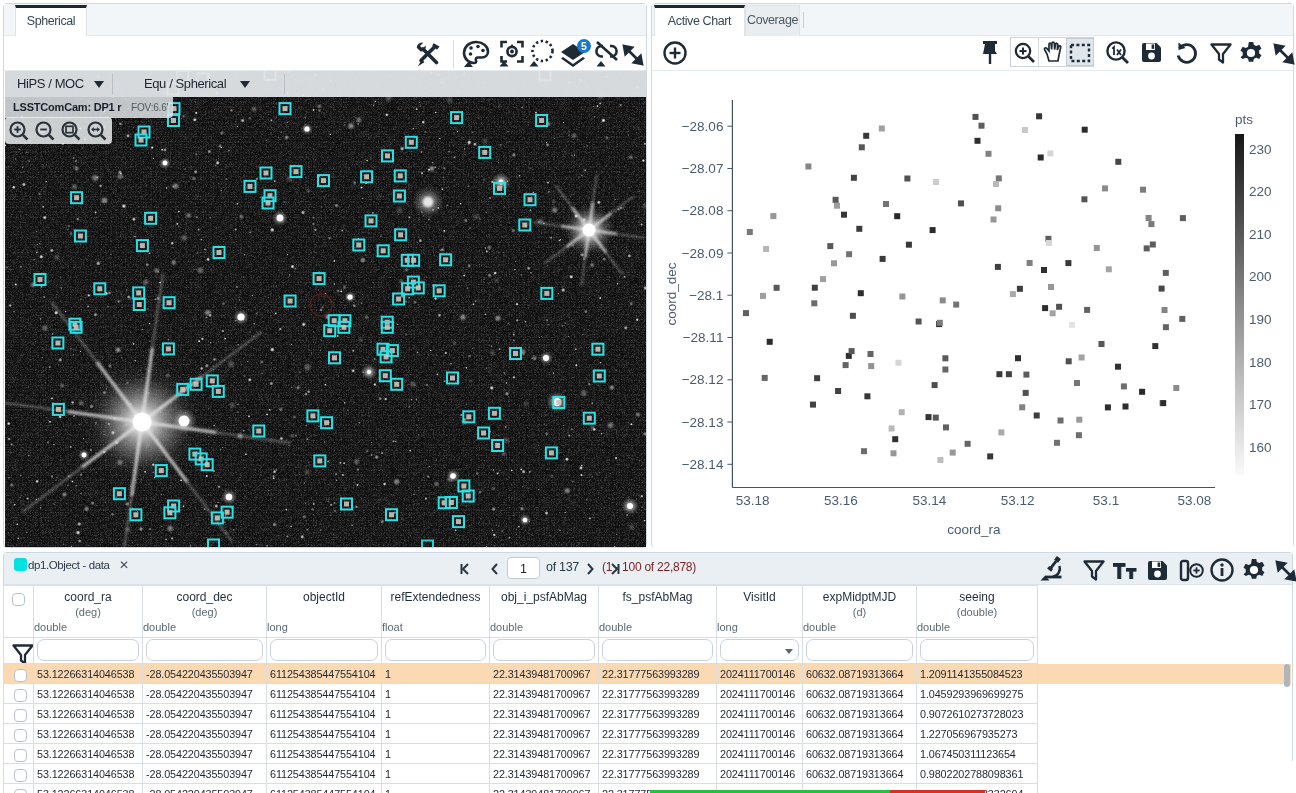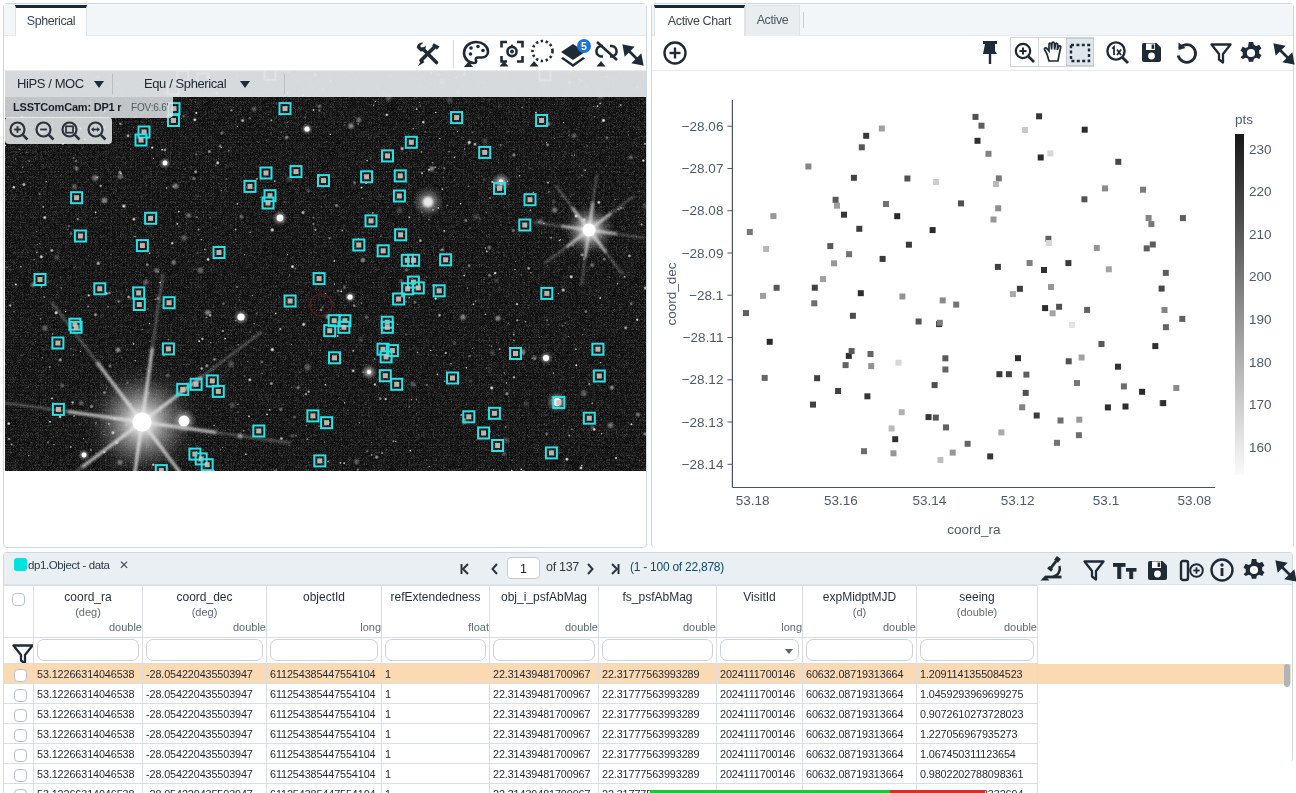--- a/index.html
+++ b/index.html
@@ -16,21 +16,21 @@
 .dt { border-collapse:collapse; table-layout:fixed; width:1288px; font-size:11px; color:#1e2630; }
 .dt th { font-weight:normal; }
 .dt th, .dt td { border:1px solid #d8dee3; overflow:hidden; white-space:nowrap; }
 .dt td { height:20px; padding:0 0 0 3px; text-align:left; font-size:10.8px; letter-spacing:-0.1px; }
 .dt .hrow th { background:#fff; padding-top:3px; vertical-align:top; }
 .dt .fillcol { border-top:none; border-right:none; border-bottom:none; background:#fff; }
 .dt tr.sel td { background:#fbd9b2; }
 .dt tr.sel td.fillcol { background:#fbd9b2; }
 .ht { font-size:12px; color:#1f2d3a; text-align:center; line-height:16px; }
 .hu { font-size:11px; color:#5c6a75; text-align:center; line-height:15px; }
-.hy { font-size:11px; color:#5c6a75; text-align:right; line-height:15px; padding-bottom:2px; }
+.hy { font-size:11px; color:#5c6a75; text-align:left; line-height:15px; padding-bottom:2px; }
 .fbox { height:22px; margin:1px 3px 2px 3px; border:1px solid #c9d2da; border-radius:7px; background:#fff; position:relative; }
 .fdd { position:absolute; right:5px; top:9px; width:0; height:0; border-left:4px solid transparent; border-right:4px solid transparent; border-top:5px solid #5a6771; }
 .hcb, .rcb { width:13px; height:13px; border:1px solid #b9c2ca; border-radius:4px; background:#fff; margin:4px auto 0 auto; }
 .rcb { margin:3px auto 0 auto; }
 .cbcol { background:#fff; }
 .frow { height:26px; background:#fff; }
 </style></head>
 <body>
 
 <div class="panel" style="left:3px;top:3px;width:644px;height:545px">
@@ -84,21 +84,21 @@
         </svg></div>
     <div class="abs" style="left:617px;top:7px"><svg width="24" height="24" viewBox="0 0 24 24" style="">
           <g stroke="#1e2b36" stroke-width="2.6" fill="#1e2b36">
             <line x1="6" y1="6" x2="18" y2="18"></line>
             <path d="M3 3 L11 4.5 L4.5 11 Z"></path>
             <path d="M21 21 L13 19.5 L19.5 13 Z"></path>
           </g>
         </svg></div>
   </div>
 
-  <div class="abs" style="left:1px;top:67px;width:641px;height:400px;background:#7dd3fc;overflow:hidden">
+  <div class="abs" style="left:1px;top:67px;width:641px;height:476px;background:#7dd3fc;overflow:hidden">
     <svg width="641" height="476" viewBox="0 0 641 476" style="position:absolute;left:0;top:0">
 <defs>
 <radialGradient id="gStar">
             <stop offset="0%" stop-color="#fff" stop-opacity="1"></stop>
             <stop offset="45%" stop-color="#eee" stop-opacity="0.75"></stop>
             <stop offset="100%" stop-color="#aaa" stop-opacity="0"></stop>
           </radialGradient>
           <radialGradient id="gGlow">
             <stop offset="0%" stop-color="#fff" stop-opacity="0.95"></stop>
             <stop offset="35%" stop-color="#e8e8e8" stop-opacity="0.55"></stop>
@@ -1371,21 +1371,21 @@
             <path d="M11.2 7 L13.7 9.5 L11.2 12 Z" fill="#2a333c"></path>
           </svg></span>
     </div>
 
   </div>
 </div>
 
 <div class="panel" style="left:651px;top:3px;width:643px;height:545px">
   <div class="tabstrip"></div>
   <div class="tab" style="left:2px;width:91px">Active Chart</div>
-  <div class="tab inactive" style="left:93px;width:55px">Active</div>
+  <div class="tab inactive" style="left:93px;width:55px">Coverage</div>
   <div class="abs" style="left:151px;top:8px;width:1px;height:16px;background:#c7ced4"></div>
   <div class="toolbar">
     <div class="abs" style="left:10px;top:4px"><svg width="26" height="26" viewBox="0 0 26 26" style="">
           <circle cx="13" cy="13" r="10.5" fill="none" stroke="#1e2b36" stroke-width="2.4"></circle>
           <line x1="7.5" y1="13" x2="18.5" y2="13" stroke="#1e2b36" stroke-width="2.4"></line>
           <line x1="13" y1="7.5" x2="13" y2="18.5" stroke="#1e2b36" stroke-width="2.4"></line>
         </svg></div>
     <div class="abs" style="left:329px;top:3px"><svg width="18" height="28" viewBox="0 0 18 28" style="">
           <rect x="2" y="2" width="14" height="3" fill="#1e2b36"></rect>
           <path d="M4 5 L14 5 L14 12 L16 15 L2 15 Z" fill="#1e2b36"></path>
@@ -1637,21 +1637,21 @@
         </svg></span>
     <span class="abs" style="left:503px;top:4px;width:33px;height:22px;border:1px solid #c3cbd2;border-radius:4px;background:#fff;text-align:center;font-size:12.5px;color:#222;line-height:22px">1</span>
     <span class="abs" style="left:542px;top:7px;font-size:12.5px;letter-spacing:-0.3px;color:#2c3a47">of 137</span>
     <span class="abs" style="left:581px;top:9px"><svg width="11" height="14" viewBox="0 0 11 14" style="">
           <path d="M3 2 L7.5 7 L3 12" fill="none" stroke="#2b3540" stroke-width="2"></path>
         </svg></span>
     <span class="abs" style="left:604px;top:9px"><svg width="14" height="14" viewBox="0 0 14 14" style="">
           <path d="M4 2 L9 7 L4 12" fill="none" stroke="#2b3540" stroke-width="2"></path>
           <line x1="10.5" y1="2" x2="10.5" y2="12" stroke="#2b3540" stroke-width="2"></line>
         </svg></span>
-    <span class="abs" style="left:626px;top:7px;font-size:12px;letter-spacing:-0.25px;color:#0c4a6e">(1 - 100 of 22,878)</span>
+    <span class="abs" style="left:598px;top:7px;font-size:12px;letter-spacing:-0.25px;color:#7f1d1d">(1 - 100 of 22,878)</span>
     <span class="abs" style="left:1036px;top:2px"><svg width="27" height="28" viewBox="0 0 27 28" style="">
           <g transform="rotate(38 13 10)">
             <rect x="10.6" y="0.5" width="5" height="4.6" fill="#1e2b36"></rect>
             <rect x="11.7" y="5" width="2.8" height="9.5" fill="#1e2b36"></rect>
             <rect x="10.6" y="13.2" width="5" height="3.2" fill="#1e2b36"></rect>
           </g>
           <path d="M19.5 11 A8.5 8.5 0 0 1 13 21.8" fill="none" stroke="#1e2b36" stroke-width="2.5"></path>
           <line x1="5" y1="22" x2="21.5" y2="22" stroke="#1e2b36" stroke-width="2.8"></line>
           <path d="M0.5 25.5 L9.5 25.5 L5 20.8 Z" fill="#1e2b36"></path>
         </svg></span>

